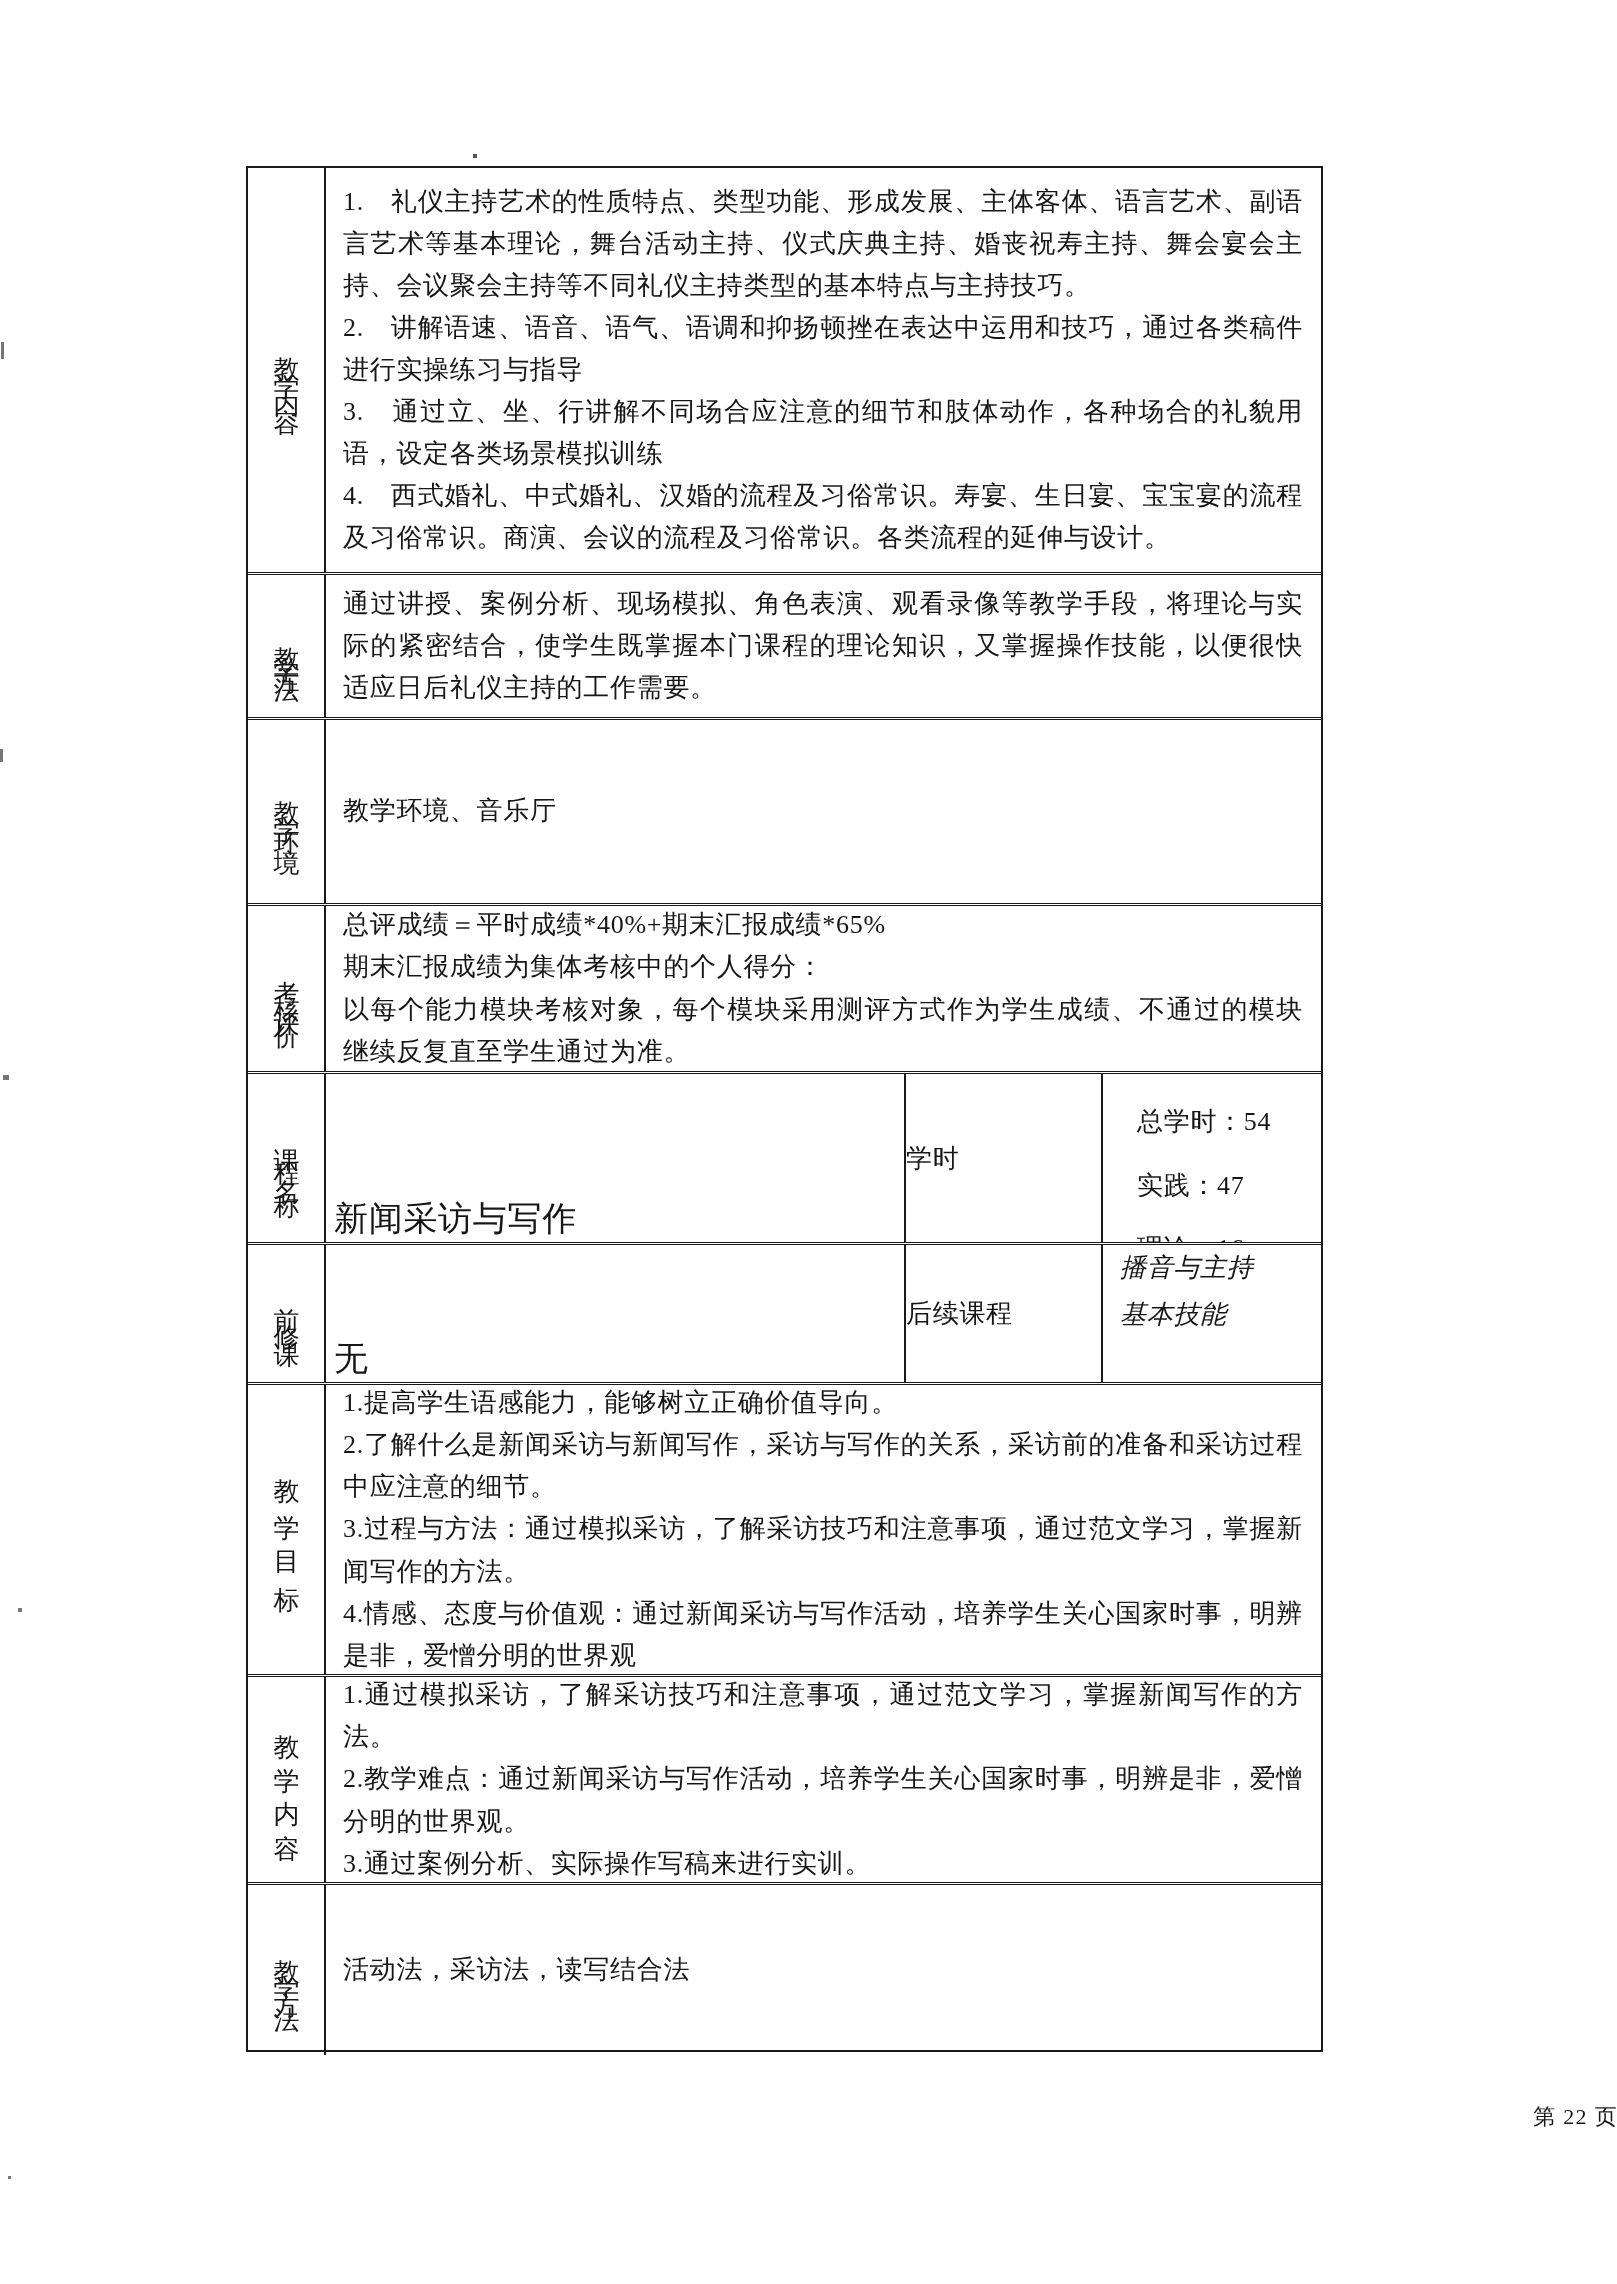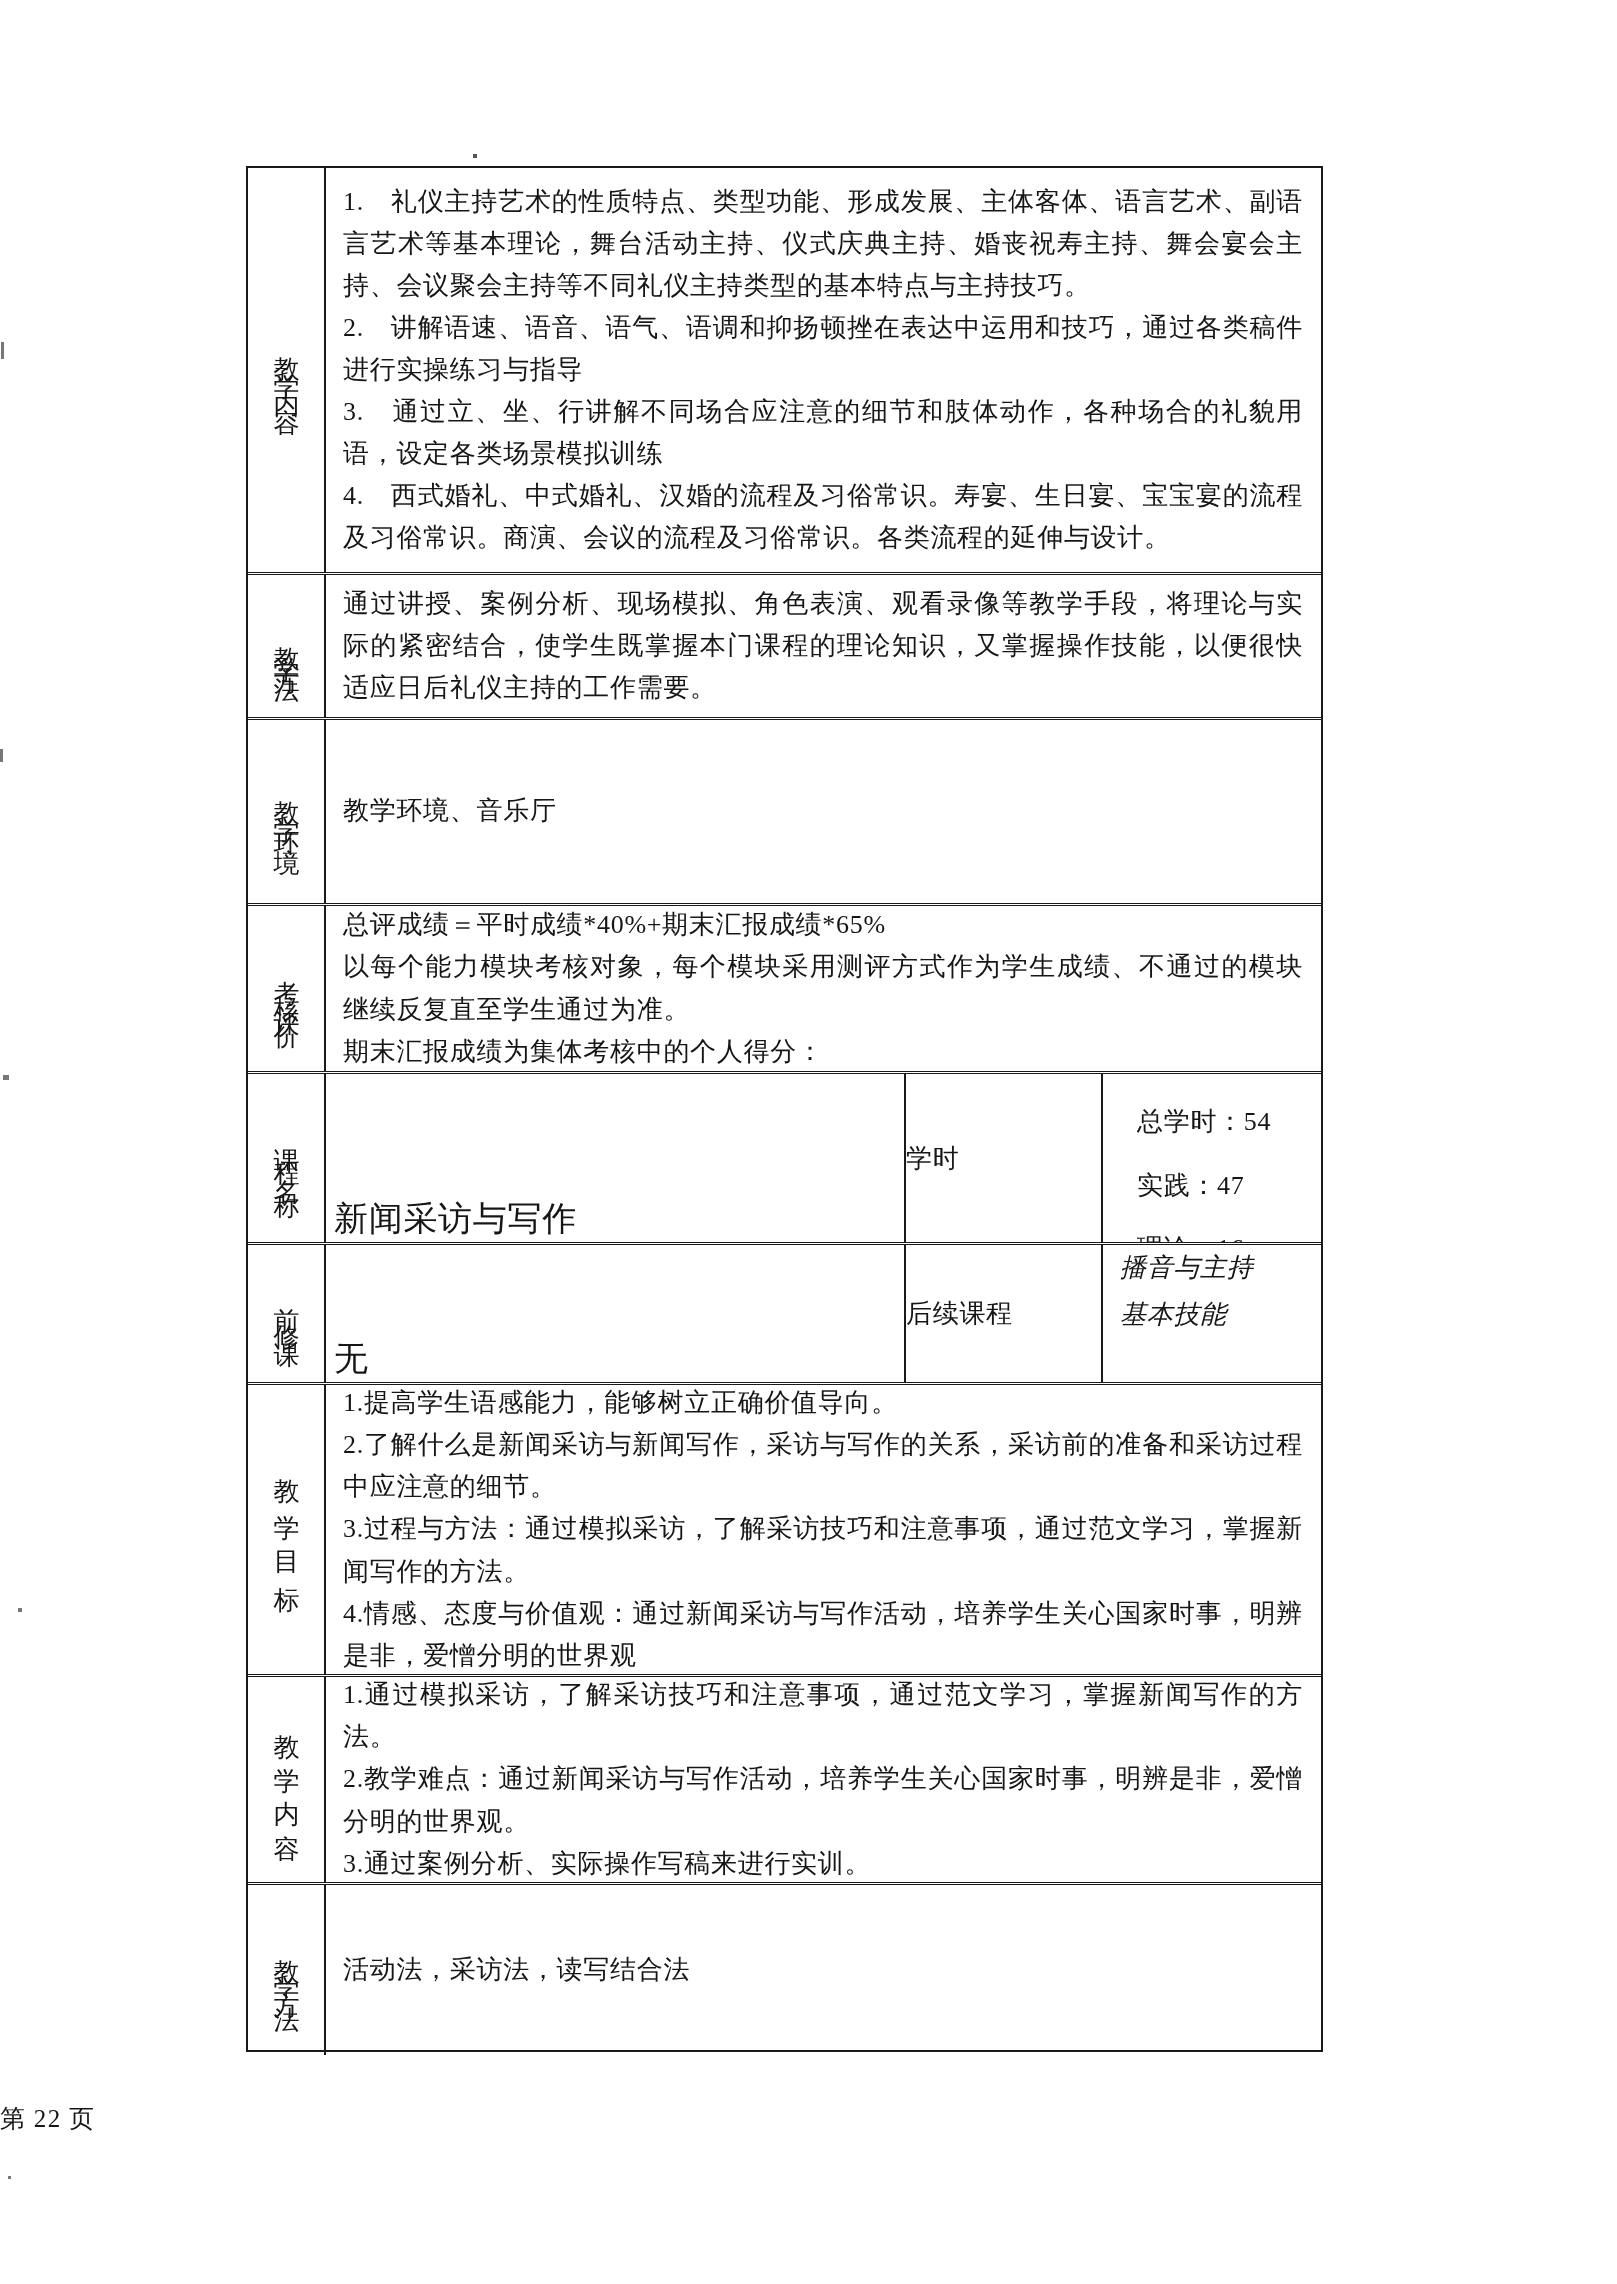--- a/index.html
+++ b/index.html
@@ -89,22 +89,22 @@
   .next-cell {
     display:flex; 
     padding:0 46px 0 17px;
     line-height:1.8;
     font-style:italic;
   }
 
   .footer {
     position:absolute;
     left:0; top:2102px; width:1618px;
-    text-align:left;
-    font-size:25px; letter-spacing:1.3px;
+    text-align:right;
+    font-size:22px; letter-spacing:1.3px;
   }
 
   .speck { position:absolute; background:#777; }
   .speck.dark { background:#555; }
 </style>
 </head>
 <body>
 
 <div class="page">
 
@@ -139,22 +139,22 @@
         <p>教学环境、音乐厅</p>
       </div>
     </div>
 
     <div class="row r4">
       <div class="label-cell">
         <span class="vtext ls-r4">考核评价</span>
       </div>
       <div class="content-cell">
         <p>总评成绩＝平时成绩*40%+期末汇报成绩*65%</p>
+        <p>期末汇报成绩为集体考核中的个人得分：</p>
         <p>以每个能力模块考核对象，每个模块采用测评方式作为学生成绩、不通过的模块继续反复直至学生通过为准。</p>
-        <p>期末汇报成绩为集体考核中的个人得分：</p>
       </div>
     </div>
 
     <div class="row r5">
       <div class="label-cell">
         <span class="vtext ls-r5">课程名称</span>
       </div>
       <div class="plain-cell">
         <span>新闻采访与写作</span>
       </div>

